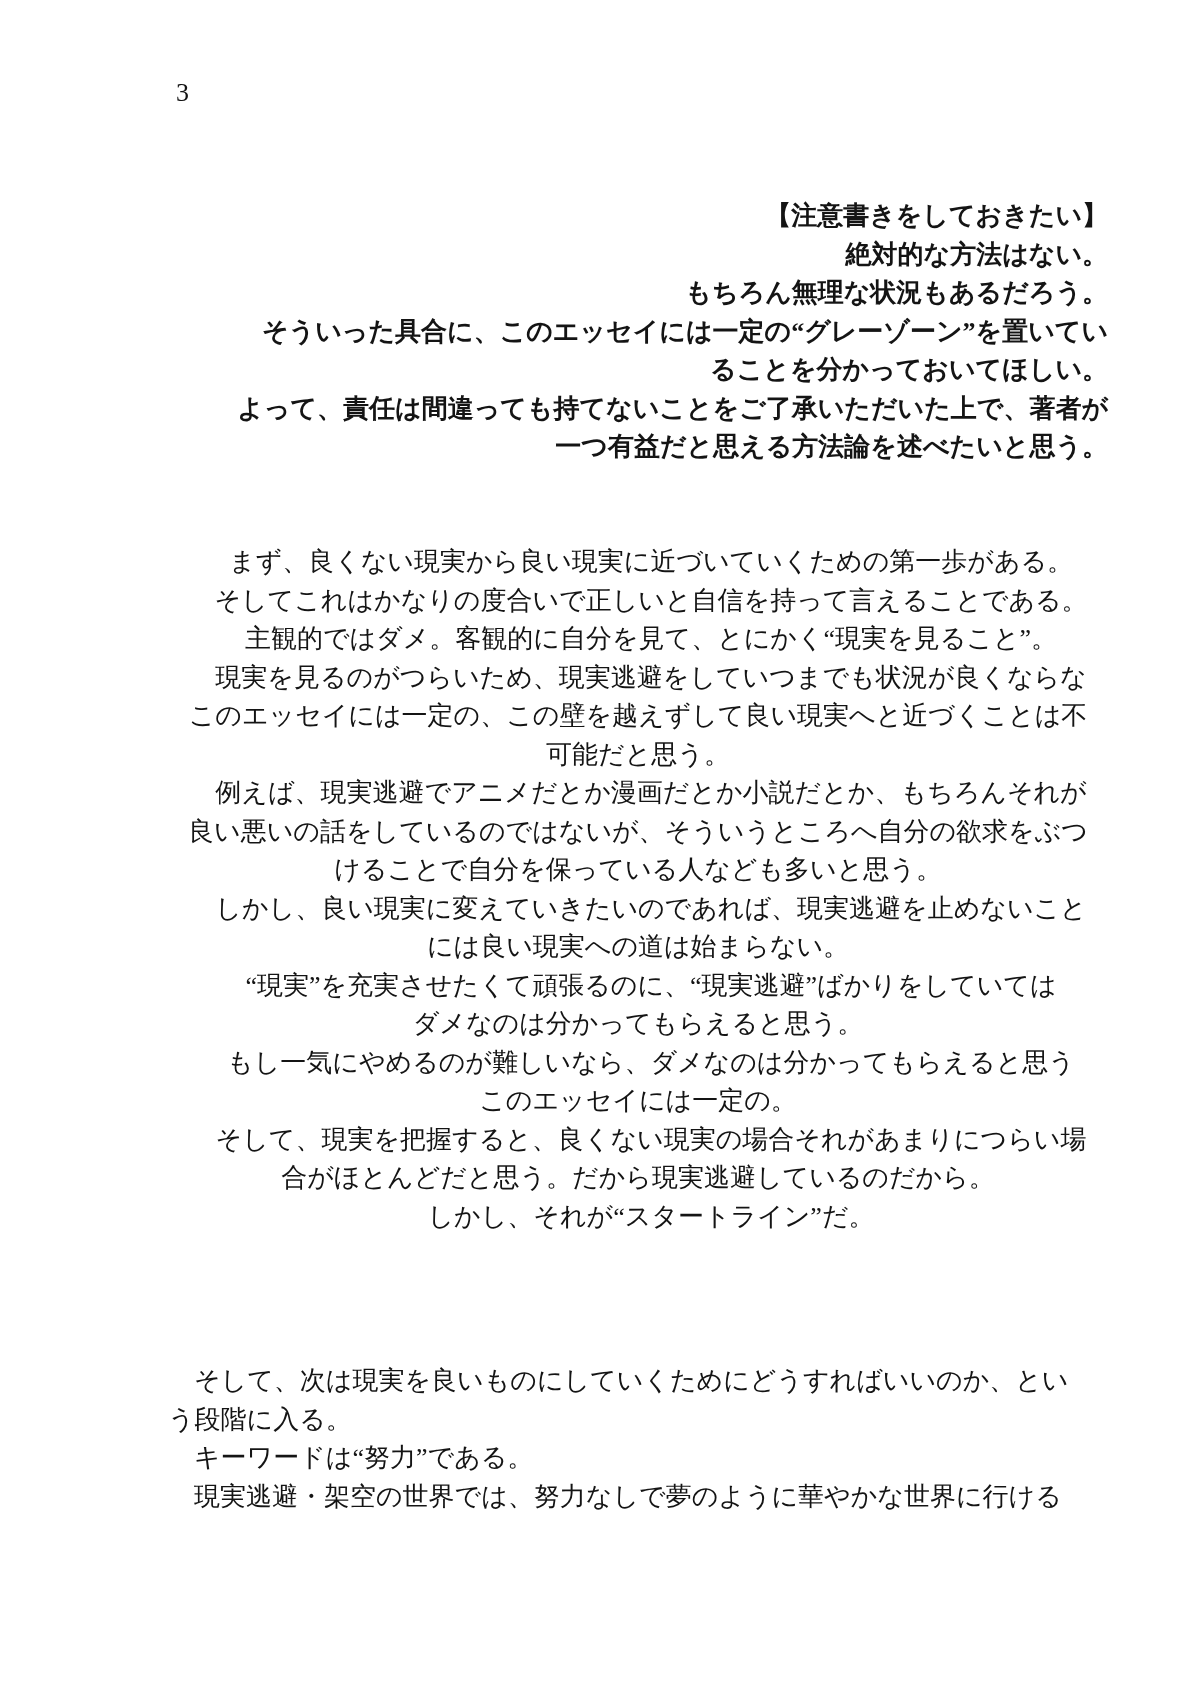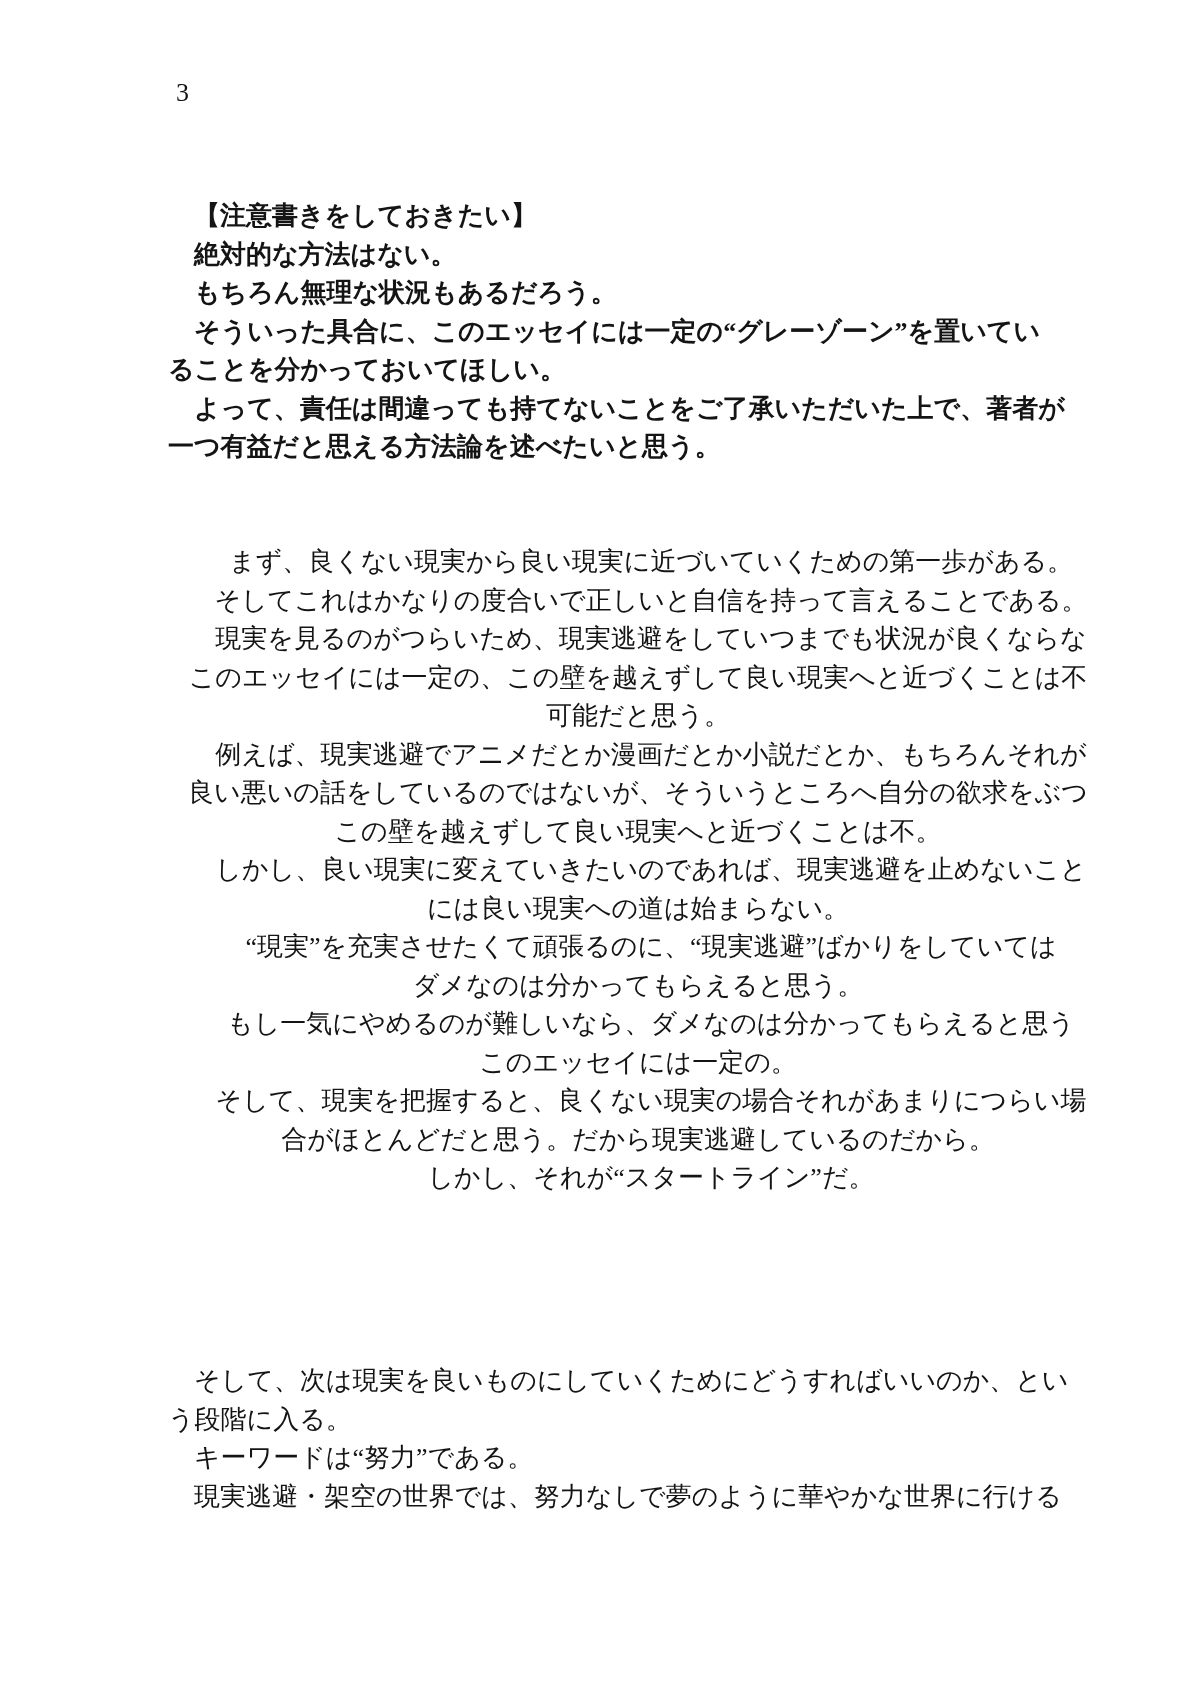--- a/index.html
+++ b/index.html
@@ -26,20 +26,21 @@
   .text-block {
     position: absolute;
     left: 168px;
     width: 940px;
     font-size: 26px;
     line-height: 38.5px;
   }
   .notice-block {
     top: 197px;
     font-weight: 700;
+    text-align: right;
   }
   .body-block-1 {
     top: 543px;
     font-weight: 400;
     text-align: center;
   }
   .body-block-2 {
     top: 1362px;
     font-weight: 400;
   }
@@ -61,26 +62,27 @@
       <div class="line">　もちろん無理な状況もあるだろう。</div>
       <div class="line">　そういった具合に、このエッセイには一定の“グレーゾーン”を置いてい</div>
       <div class="line">ることを分かっておいてほしい。</div>
       <div class="line">　よって、責任は間違っても持てないことをご了承いただいた上で、著者が</div>
       <div class="line">一つ有益だと思える方法論を述べたいと思う。</div>
     </div>
 
   <div class="text-block body-block-1" id="body-block-1">
       <div class="line">　まず、良くない現実から良い現実に近づいていくための第一歩がある。</div>
       <div class="line">　そしてこれはかなりの度合いで正しいと自信を持って言えることである。</div>
+      <div class="line">　主観的ではダメ。客観的に自分を見て、とにかく“現実を見ること”。</div>
       <div class="line">　現実を見るのがつらいため、現実逃避をしていつまでも状況が良くならな</div>
       <div class="line">このエッセイには一定の、この壁を越えずして良い現実へと近づくことは不</div>
       <div class="line">可能だと思う。</div>
       <div class="line">　例えば、現実逃避でアニメだとか漫画だとか小説だとか、もちろんそれが</div>
       <div class="line">良い悪いの話をしているのではないが、そういうところへ自分の欲求をぶつ</div>
-      <div class="line">この壁を越えずして良い現実へと近づくことは不。</div>
+      <div class="line">けることで自分を保っている人なども多いと思う。</div>
       <div class="line">　しかし、良い現実に変えていきたいのであれば、現実逃避を止めないこと</div>
       <div class="line">には良い現実への道は始まらない。</div>
       <div class="line">　“現実”を充実させたくて頑張るのに、“現実逃避”ばかりをしていては</div>
       <div class="line">ダメなのは分かってもらえると思う。</div>
       <div class="line">　もし一気にやめるのが難しいなら、ダメなのは分かってもらえると思う</div>
       <div class="line">このエッセイには一定の。</div>
       <div class="line">　そして、現実を把握すると、良くない現実の場合それがあまりにつらい場</div>
       <div class="line">合がほとんどだと思う。だから現実逃避しているのだから。</div>
       <div class="line">　しかし、それが“スタートライン”だ。</div>
     </div>

